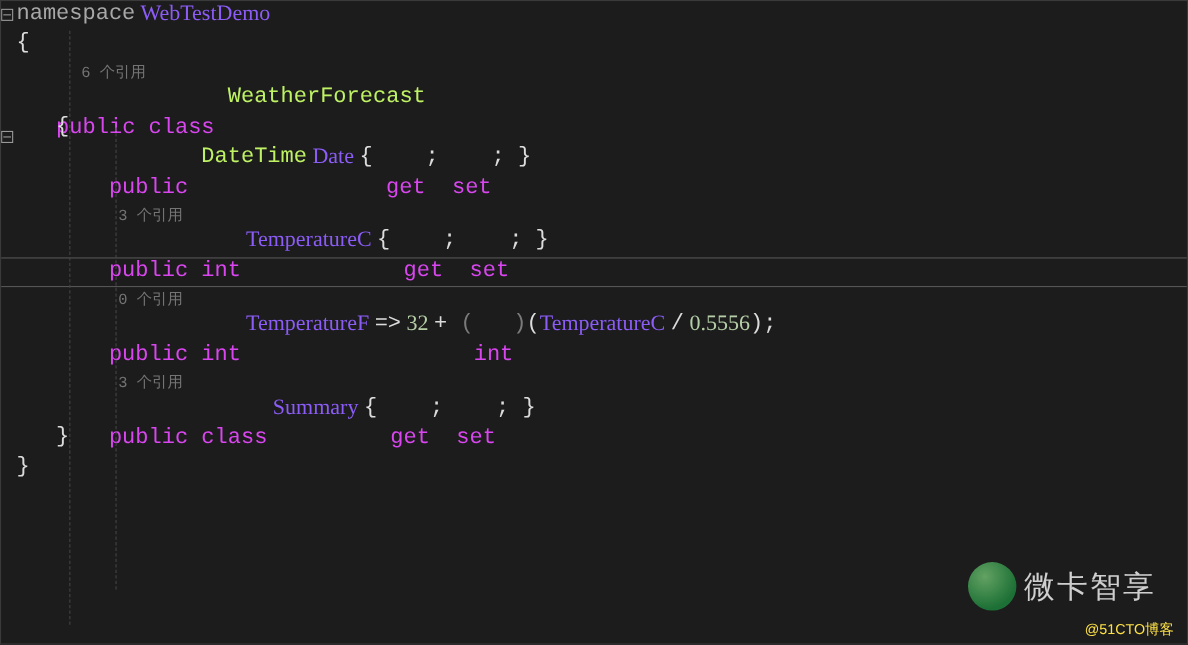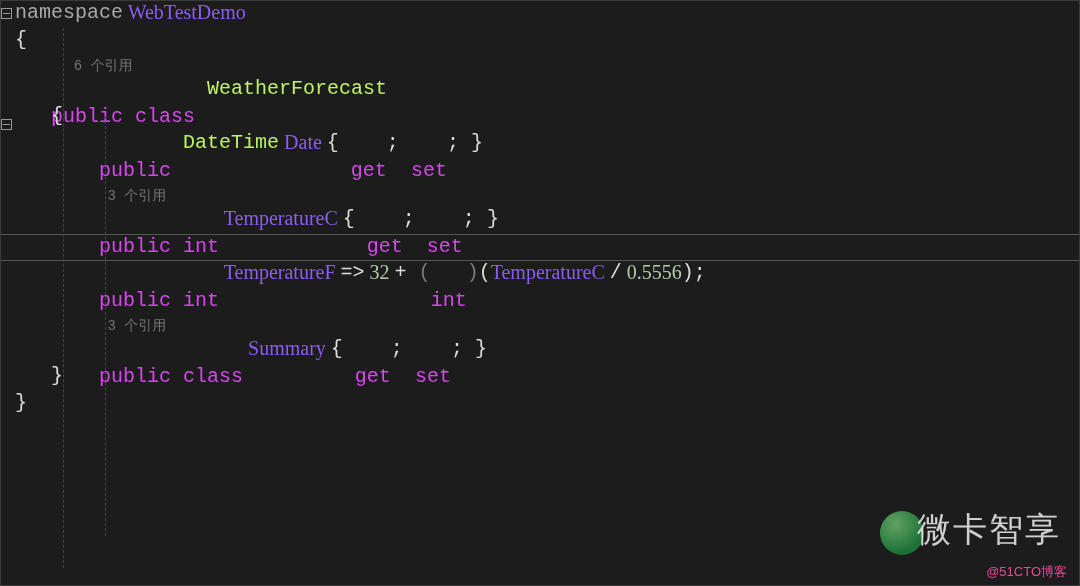--- a/index.html
+++ b/index.html
@@ -69,31 +69,31 @@
   }
   .watermark-logo::before,
   .watermark-logo::after {
     content: "";
     position: absolute;
     border-radius: 50% 50% 50% 0;
     background: rgba(255,255,255,0.25);
   }
   .watermark-text {
     position: absolute;
-    right: 18px; bottom: 32px;
+    right: 28px; bottom: 32px;
     color: #e8e8e8;
     font-family: "Microsoft YaHei", sans-serif;
-    font-size: 34px;
+    font-size: 28px;
     opacity: 0.88;
     letter-spacing: 2px;
   }
   .footer-credit {
     position: absolute;
     right: 12px; bottom: 4px;
-    color: #ec4899;
+    color: #fde047;
     font-family: "Microsoft YaHei", sans-serif;
     font-size: 13px;
   }
 </style>
 </head>
 <body>
 
 <div class="gutter">
   <div class="fold-box" style="top:7px">
       <span class="h"></span>
@@ -121,20 +121,21 @@
   <div class="line"><span>       </span><span class="kw-blue">public</span><span class="type"> DateTime</span><span class="ident"> Date </span><span class="punct">{ </span><span class="kw-blue">get</span><span class="punct">;</span><span class="kw-blue"> set</span><span class="punct">;</span><span class="punct"> }</span></div>
 
   <div class="line"></div>
 
   <div class="codelens"><span>           </span><span>3 个引用</span></div>
 
   <div class="line"><span>       </span><span class="kw-blue">public</span><span class="kw-blue"> int</span><span class="ident"> TemperatureC </span><span class="punct">{ </span><span class="kw-blue">get</span><span class="punct">;</span><span class="kw-blue"> set</span><span class="punct">;</span><span class="punct"> }</span></div>
 
   <div class="breakline"></div>
 
+  <div class="codelens"><span>           </span><span>0 个引用</span></div>
 
   <div class="line"><span>       </span><span class="kw-blue">public</span><span class="kw-blue"> int</span><span class="ident"> TemperatureF </span><span class="punct">=&gt;</span><span class="number"> 32 </span><span class="punct">+</span><span class="darkparen"> (</span><span class="kw-blue">int</span><span class="darkparen">)</span><span class="punct">(</span><span class="ident">TemperatureC </span><span class="punct">/</span><span class="number"> 0.5556</span><span class="punct">)</span><span class="punct">;</span></div>
 
   <div class="line"></div>
 
   <div class="codelens"><span>           </span><span>3 个引用</span></div>
 
   <div class="line"><span>       </span><span class="kw-blue">public</span><span class="kw-blue"> class</span><span class="ident"> Summary </span><span class="punct">{ </span><span class="kw-blue">get</span><span class="punct">;</span><span class="kw-blue"> set</span><span class="punct">;</span><span class="punct"> }</span></div>
 
   <div class="line"><span>   </span><span class="punct">}</span></div>

